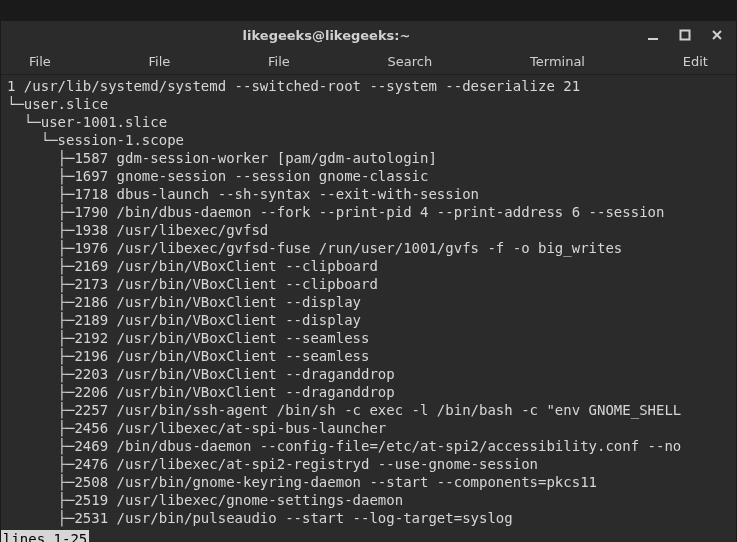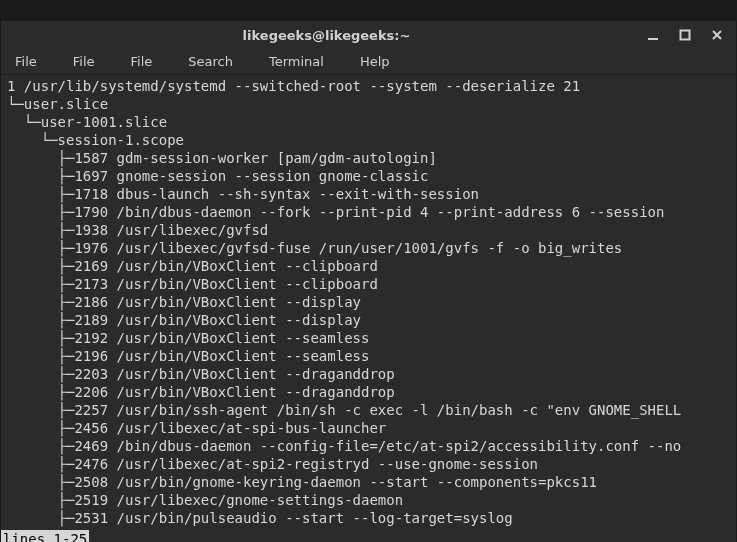--- a/index.html
+++ b/index.html
@@ -47,25 +47,26 @@
     color: #d0d0d0;
     cursor: pointer;
   }
   .titlebar-controls svg { stroke: #d0d0d0; fill: none; stroke-width: 2; }
   .menubar {
     background: #2b2b2b;
     height: 26px;
     display: flex;
     align-items: center;
     gap: 16px;
-    padding: 0 4px;
+    padding: 0 18px;
     color: #d0d0d0;
     font-family: "DejaVu Sans", sans-serif;
     font-size: 13px;
     border-bottom: 1px solid #1f1f1f;
+    justify-content: space-between;
   }
   .menubar-item {
     padding: 3px 10px;
     cursor: pointer;
   }
   .terminal {
     flex: 1;
     background: #2b2b2b;
     color: #d6d6d6;
     font-size: 14px;
@@ -113,17 +114,17 @@
         </span>
     </div>
   </div>
 
   <div class="menubar">
     <div class="menubar-item">File</div>
     <div class="menubar-item">File</div>
     <div class="menubar-item">File</div>
     <div class="menubar-item">Search</div>
     <div class="menubar-item">Terminal</div>
-    <div class="menubar-item">Help</div>
+    <div class="menubar-item">Edit</div>
   </div>
 
   <div class="terminal" id="term"><div>1 /usr/lib/systemd/systemd --switched-root --system --deserialize 21</div><div>└─user.slice</div><div>  └─user-1001.slice</div><div>    └─session-1.scope</div><div>      ├─1587 gdm-session-worker [pam/gdm-autologin]</div><div>      ├─1697 gnome-session --session gnome-classic</div><div>      ├─1718 dbus-launch --sh-syntax --exit-with-session</div><div>      ├─1790 /bin/dbus-daemon --fork --print-pid 4 --print-address 6 --session</div><div>      ├─1938 /usr/libexec/gvfsd</div><div>      ├─1976 /usr/libexec/gvfsd-fuse /run/user/1001/gvfs -f -o big_writes</div><div>      ├─2169 /usr/bin/VBoxClient --clipboard</div><div>      ├─2173 /usr/bin/VBoxClient --clipboard</div><div>      ├─2186 /usr/bin/VBoxClient --display</div><div>      ├─2189 /usr/bin/VBoxClient --display</div><div>      ├─2192 /usr/bin/VBoxClient --seamless</div><div>      ├─2196 /usr/bin/VBoxClient --seamless</div><div>      ├─2203 /usr/bin/VBoxClient --draganddrop</div><div>      ├─2206 /usr/bin/VBoxClient --draganddrop</div><div>      ├─2257 /usr/bin/ssh-agent /bin/sh -c exec -l /bin/bash -c "env GNOME_SHELL</div><div>      ├─2456 /usr/libexec/at-spi-bus-launcher</div><div>      ├─2469 /bin/dbus-daemon --config-file=/etc/at-spi2/accessibility.conf --no</div><div>      ├─2476 /usr/libexec/at-spi2-registryd --use-gnome-session</div><div>      ├─2508 /usr/bin/gnome-keyring-daemon --start --components=pkcs11</div><div>      ├─2519 /usr/libexec/gnome-settings-daemon</div><div>      ├─2531 /usr/bin/pulseaudio --start --log-target=syslog</div><div class="status">lines 1-25</div></div>
 </div>
 
 </body></html>

